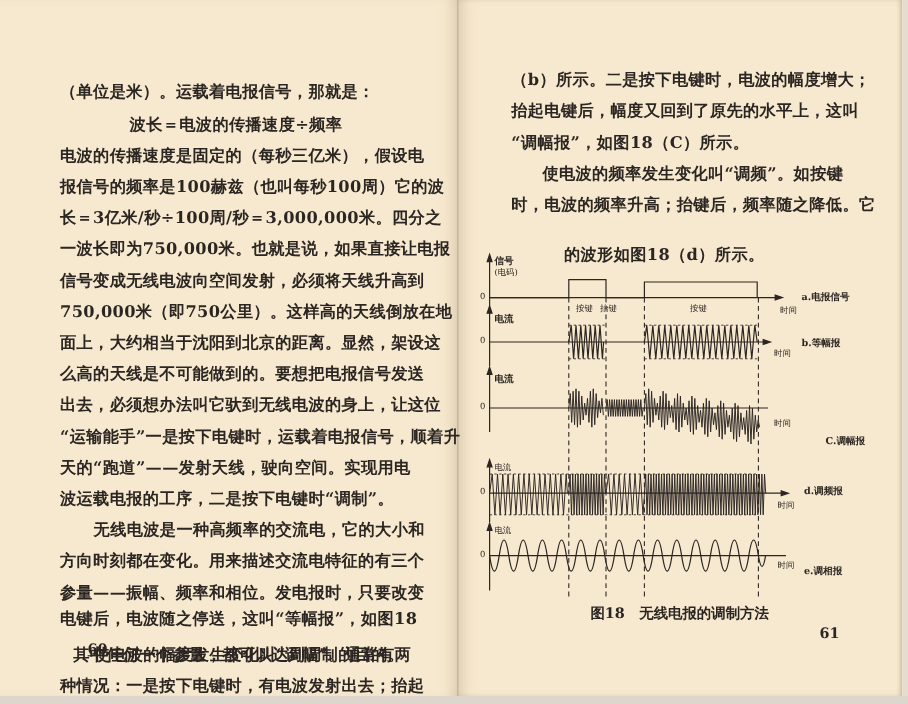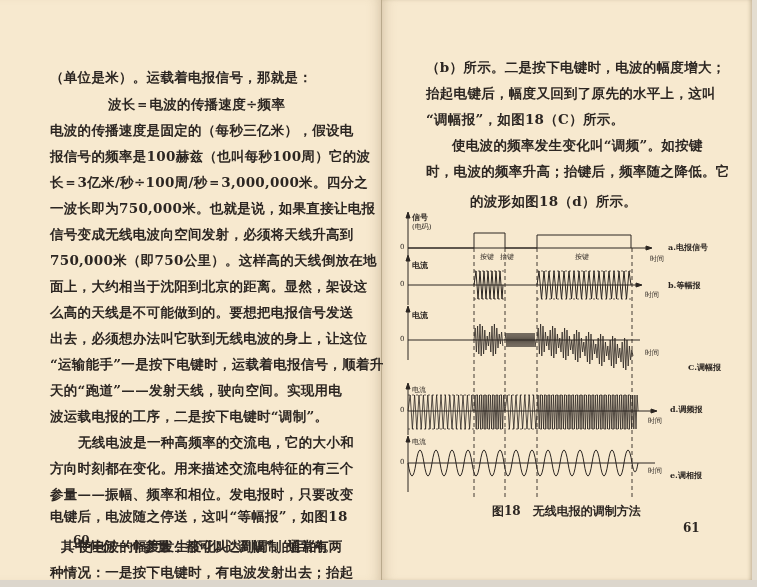--- a/index.html
+++ b/index.html
@@ -62,21 +62,21 @@
   
   [data-name="left-page-text"] .text-line { transform-origin: left top; }
 </style>
 
 <div data-name="right-page-text">
   <div class="text-line" style="left:426px;top:58px;" data-name="text-line" data-bind="right_page.lines.0">（b）所示。二是按下电键时，电波的幅度增大；</div>
   <div class="text-line" style="left:426px;top:84px;" data-name="text-line" data-bind="right_page.lines.1">抬起电键后，幅度又回到了原先的水平上，这叫</div>
   <div class="text-line" style="left:426px;top:110px;" data-name="text-line" data-bind="right_page.lines.2">“调幅报”，如图18（C）所示。</div>
   <div class="text-line" style="left:452px;top:136px;" data-name="text-line" data-bind="right_page.lines.3">使电波的频率发生变化叫“调频”。如按键</div>
   <div class="text-line" style="left:426px;top:162px;" data-name="text-line" data-bind="right_page.lines.4">时，电波的频率升高；抬键后，频率随之降低。它</div>
-  <div class="text-line" style="left:426px;top:192px;padding-left:44px;" data-name="text-line" data-bind="right_page.lines.5">的波形如图18（d）所示。</div>
+  <div class="text-line" style="left:426px;top:204px;padding-left:44px;" data-name="text-line" data-bind="right_page.lines.5">的波形如图18（d）所示。</div>
 </div>
 
 <div class="figure" data-name="figure-18">
   <svg width="357" height="290" viewBox="0 0 357 290" data-name="modulation-waveforms-diagram">
     <g stroke="#2c2622" fill="none" stroke-width="1">
 
       <g stroke-dasharray="4,3" stroke-width="0.9">
         <line x1="74" y1="38" x2="74" y2="290"></line>
         <line x1="105" y1="38" x2="105" y2="290"></line>
         <line x1="137" y1="38" x2="137" y2="290"></line>

